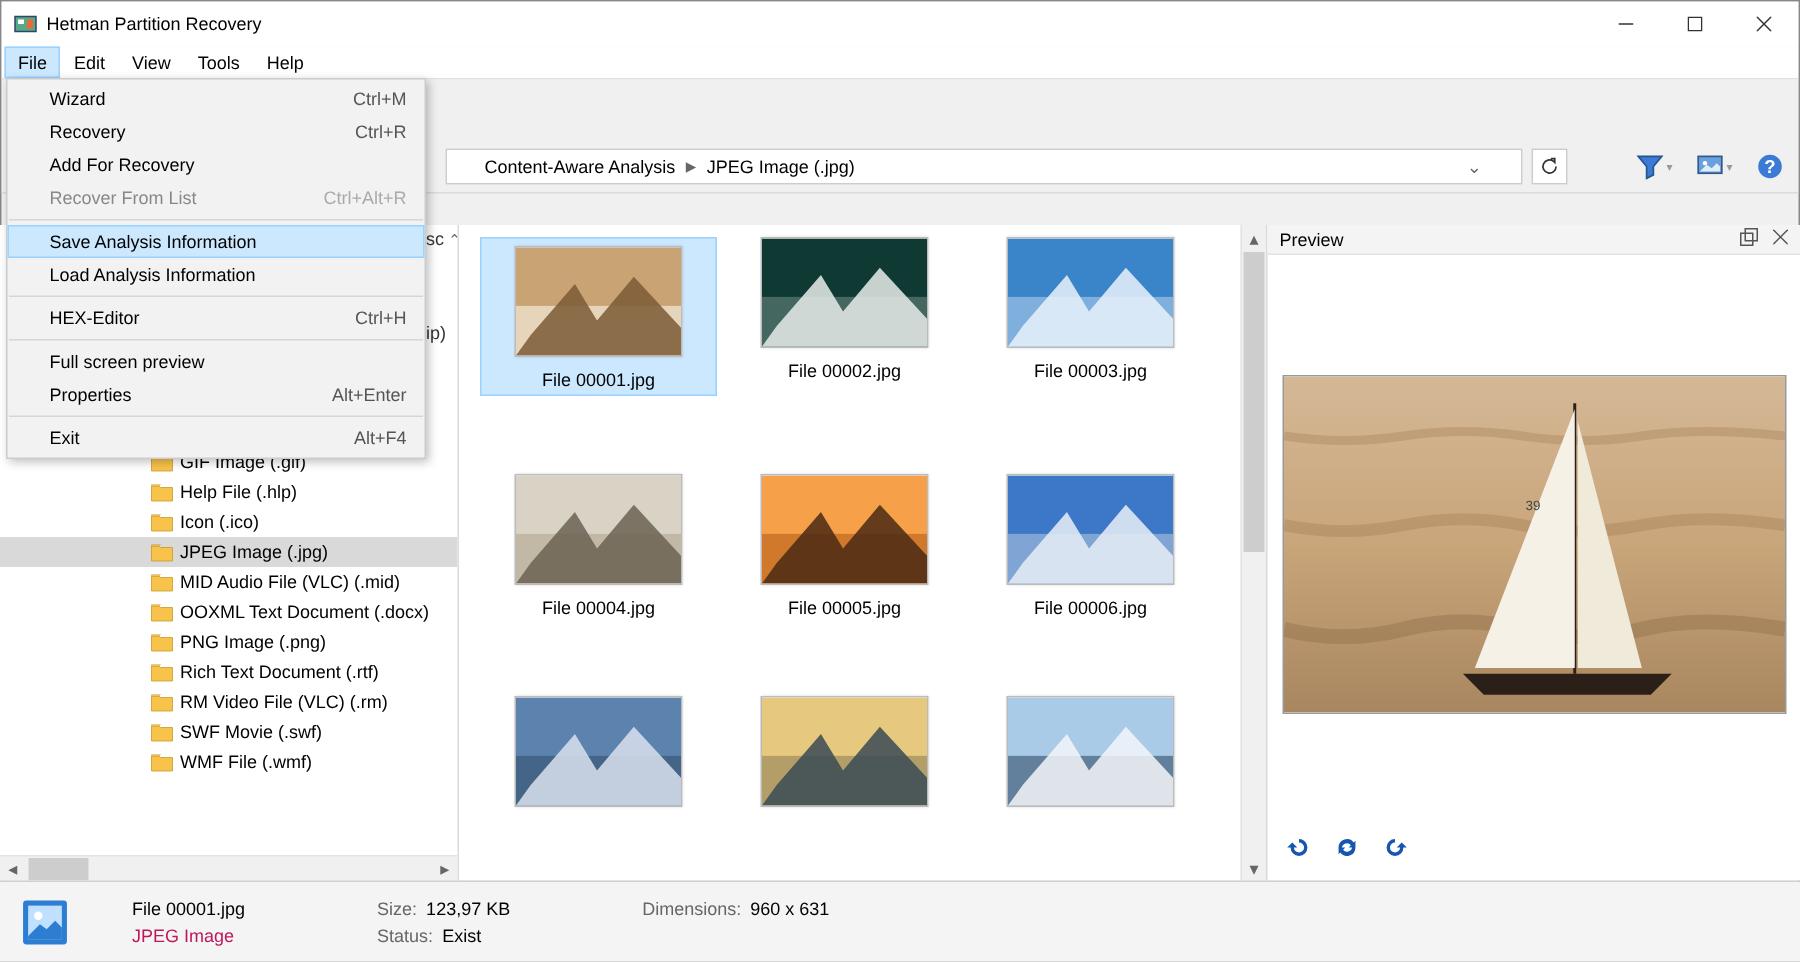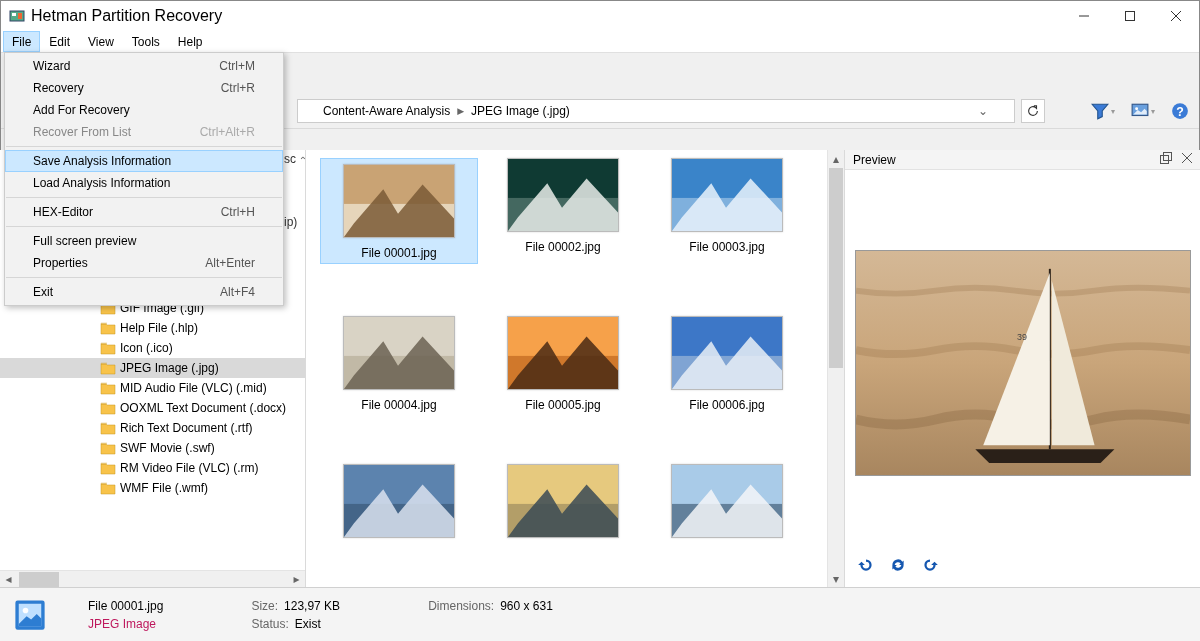--- a/index.html
+++ b/index.html
@@ -1,29 +1,29 @@
 <!DOCTYPE html>
 <html><head>
 <meta charset="utf-8">
 <style>
   * { box-sizing: border-box; margin: 0; padding: 0; }
   body { font-family: "Segoe UI", Tahoma, sans-serif; font-size: 12px; background: #f0f0f0; width: 1200px; height: 641px; overflow: hidden; border: 1px solid #888; }
   
   .titlebar { height: 30px; background: #fff; display: flex; align-items: center; padding-left: 8px; }
   .titlebar .app-icon { width: 16px; height: 16px; margin-right: 6px; }
-  .titlebar .title { flex: 1; font-size: 16px; }
+  .titlebar .title { flex: 1; font-size: 12px; }
   .titlebar .win-controls { display: flex; }
   .titlebar .win-btn { width: 46px; height: 30px; display: flex; align-items: center; justify-content: center; }
   
   .menubar { height: 22px; background: #fff; display: flex; align-items: stretch; border-bottom: 1px solid #e0e0e0; padding-left: 2px; }
   .menubar .menu-item { padding: 0 9px; display: flex; align-items: center; cursor: default; }
   .menubar .menu-item.open { background: #cce8ff; border: 1px solid #99d1ff; padding: 0 8px; }
   
   .dropdown { position: absolute; left: 4px; top: 52px; width: 280px; background: #f2f2f2; border: 1px solid #ccc; box-shadow: 2px 2px 6px rgba(0,0,0,.25); z-index: 100; padding: 2px 0; }
-  .dropdown .dd-item { display: flex; align-items: center; height: 22px; padding: 0 28px 0 28px; position: relative; }
+  .dropdown .dd-item { display: flex; align-items: center; height: 22px; padding: 0 12px 0 28px; position: relative; }
   .dropdown .dd-item.highlighted { background: #cce8ff; border: 1px solid #99d1ff; padding: 0 11px 0 27px; }
   .dropdown .dd-item.disabled { color: #888; }
   .dropdown .dd-item .label { flex: 1; }
   .dropdown .dd-item .shortcut { color: #555; }
   .dropdown .dd-item.disabled .shortcut { color: #aaa; }
   .dropdown .dd-sep { height: 1px; background: #d6d6d6; margin: 3px 1px; }
   
   .toolbar-region { height: 76px; background: #f0f0f0; border-bottom: 1px solid #dadada; position: relative; }
   .breadcrumb-row { position: absolute; left: 296px; right: 10px; top: 46px; height: 24px; display: flex; align-items: center; gap: 6px; }
   .breadcrumb { flex: 1; height: 24px; background: #fff; border: 1px solid #ccc; display: flex; align-items: center; padding: 0 22px; gap: 4px; }
@@ -259,35 +259,42 @@
               <path class="folder-svg" d="M1 3h5l1 1h8v9H1z"></path>
               <path class="folder-svg" d="M1 3h5l1-1h-6z" opacity=".6"></path>
             </svg>
             <span>OOXML Text Document (.docx)</span>
           </div>
           <div class="tree-row">
             <svg class="folder-icon" viewBox="0 0 16 14">
               <path class="folder-svg" d="M1 3h5l1 1h8v9H1z"></path>
               <path class="folder-svg" d="M1 3h5l1-1h-6z" opacity=".6"></path>
             </svg>
+            <span>PNG Image (.png)</span>
+          </div>
+          <div class="tree-row">
+            <svg class="folder-icon" viewBox="0 0 16 14">
+              <path class="folder-svg" d="M1 3h5l1 1h8v9H1z"></path>
+              <path class="folder-svg" d="M1 3h5l1-1h-6z" opacity=".6"></path>
+            </svg>
             <span>Rich Text Document (.rtf)</span>
           </div>
           <div class="tree-row">
             <svg class="folder-icon" viewBox="0 0 16 14">
               <path class="folder-svg" d="M1 3h5l1 1h8v9H1z"></path>
               <path class="folder-svg" d="M1 3h5l1-1h-6z" opacity=".6"></path>
             </svg>
+            <span>RM Video File (VLC) (.rm)</span>
+          </div>
+          <div class="tree-row">
+            <svg class="folder-icon" viewBox="0 0 16 14">
+              <path class="folder-svg" d="M1 3h5l1 1h8v9H1z"></path>
+              <path class="folder-svg" d="M1 3h5l1-1h-6z" opacity=".6"></path>
+            </svg>
             <span>SWF Movie (.swf)</span>
-          </div>
-          <div class="tree-row">
-            <svg class="folder-icon" viewBox="0 0 16 14">
-              <path class="folder-svg" d="M1 3h5l1 1h8v9H1z"></path>
-              <path class="folder-svg" d="M1 3h5l1-1h-6z" opacity=".6"></path>
-            </svg>
-            <span>RM Video File (VLC) (.rm)</span>
           </div>
           <div class="tree-row">
             <svg class="folder-icon" viewBox="0 0 16 14">
               <path class="folder-svg" d="M1 3h5l1 1h8v9H1z"></path>
               <path class="folder-svg" d="M1 3h5l1-1h-6z" opacity=".6"></path>
             </svg>
             <span>WMF File (.wmf)</span>
           </div>
         </div>
     </div>

